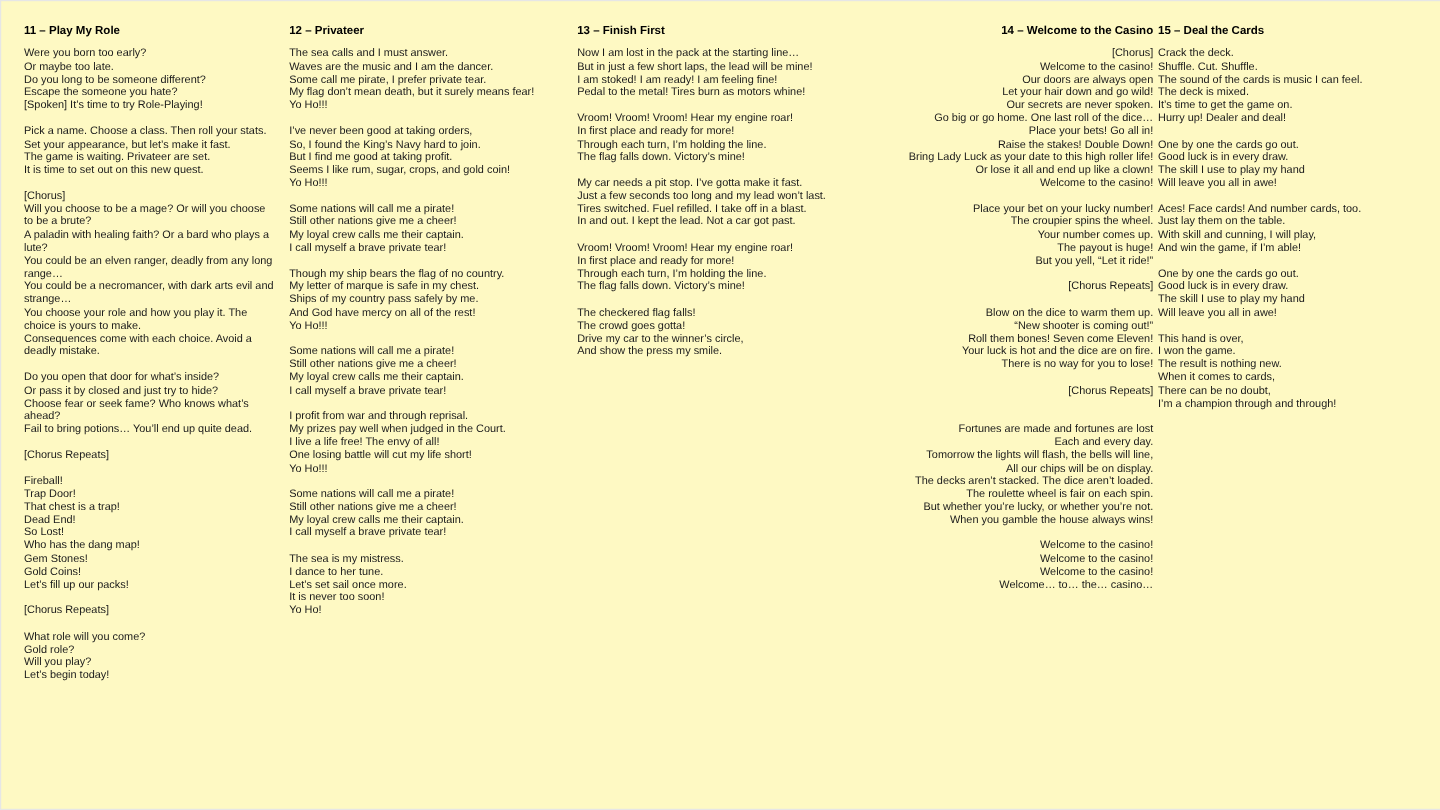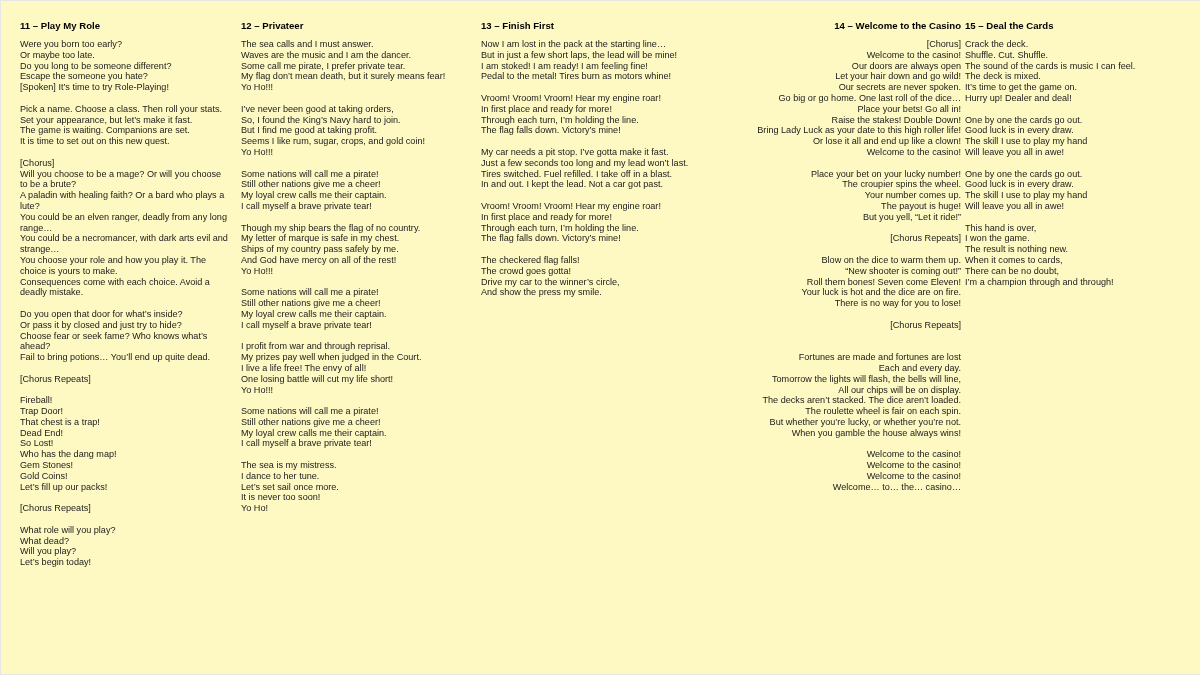--- a/index.html
+++ b/index.html
@@ -33,21 +33,21 @@
       <div class="stanza">
         <div class="line">Were you born too early?</div>
         <div class="line">Or maybe too late.</div>
         <div class="line">Do you long to be someone different?</div>
         <div class="line">Escape the someone you hate?</div>
         <div class="line">[Spoken] It’s time to try Role-Playing!</div>
       </div>
       <div class="stanza">
         <div class="line">Pick a name. Choose a class. Then roll your stats.</div>
         <div class="line">Set your appearance, but let’s make it fast.</div>
-        <div class="line">The game is waiting. Companions are set.</div>
+        <div class="line">The game is waiting. Privateer are set.</div>
         <div class="line">It is time to set out on this new quest.</div>
       </div>
       <div class="stanza">
         <div class="line">[Chorus]</div>
         <div class="line">Will you choose to be a mage? Or will you choose</div>
         <div class="line">to be a brute?</div>
         <div class="line">A paladin with healing faith? Or a bard who plays a</div>
         <div class="line">lute?</div>
         <div class="line">You could be an elven ranger, deadly from any long</div>
         <div class="line">range…</div>
@@ -76,22 +76,22 @@
         <div class="line">So Lost!</div>
         <div class="line">Who has the dang map!</div>
         <div class="line">Gem Stones!</div>
         <div class="line">Gold Coins!</div>
         <div class="line">Let’s fill up our packs!</div>
       </div>
       <div class="stanza">
         <div class="line">[Chorus Repeats]</div>
       </div>
       <div class="stanza">
-        <div class="line">What role will you play?</div>
-        <div class="line">What dead?</div>
+        <div class="line">What role will you come?</div>
+        <div class="line">Gold role?</div>
         <div class="line">Will you play?</div>
         <div class="line">Let’s begin today!</div>
       </div>
     </div>
   <div class="col" style="left:240px;">
       <div class="song-title">12 – Privateer</div>
       <div class="stanza">
         <div class="line">The sea calls and I must answer.</div>
         <div class="line">Waves are the music and I am the dancer.</div>
         <div class="line">Some call me pirate, I prefer private tear.</div>
@@ -240,20 +240,26 @@
         <div class="line">It’s time to get the game on.</div>
         <div class="line">Hurry up! Dealer and deal!</div>
       </div>
       <div class="stanza">
         <div class="line">One by one the cards go out.</div>
         <div class="line">Good luck is in every draw.</div>
         <div class="line">The skill I use to play my hand</div>
         <div class="line">Will leave you all in awe!</div>
       </div>
       <div class="stanza">
+        <div class="line">Aces! Face cards! And number cards, too.</div>
+        <div class="line">Just lay them on the table.</div>
+        <div class="line">With skill and cunning, I will play,</div>
+        <div class="line">And win the game, if I’m able!</div>
+      </div>
+      <div class="stanza">
         <div class="line">One by one the cards go out.</div>
         <div class="line">Good luck is in every draw.</div>
         <div class="line">The skill I use to play my hand</div>
         <div class="line">Will leave you all in awe!</div>
       </div>
       <div class="stanza">
         <div class="line">This hand is over,</div>
         <div class="line">I won the game.</div>
         <div class="line">The result is nothing new.</div>
         <div class="line">When it comes to cards,</div>

